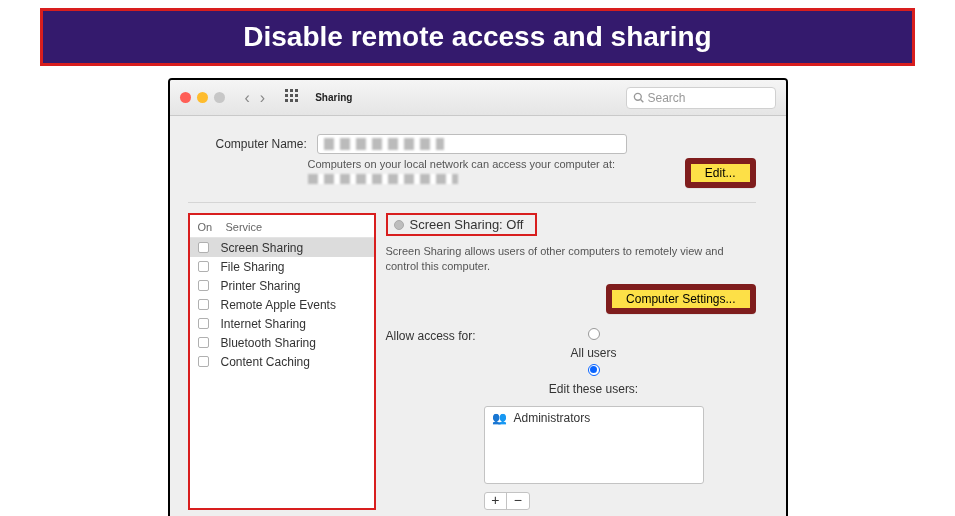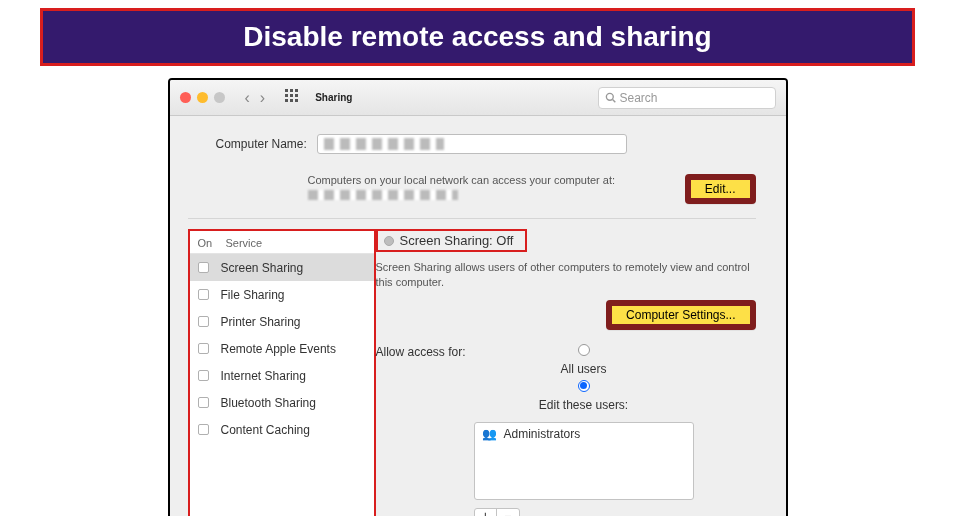--- a/index.html
+++ b/index.html
@@ -45,58 +45,58 @@
   .navbtns { display: flex; gap: 2px; margin-left: 6px; }
   .chev { color: #888; font-size: 16px; padding: 0 4px; cursor: default; }
   .appsicon { color: #555; font-size: 12px; letter-spacing: 1px; margin-left: 6px; }
   .wintitle { font-weight: 600; font-size: 10px; color: #222; margin-left: 6px; }
   .search {
     margin-left: auto;
     display: flex; align-items: center;
     background: #fff;
     border: 1px solid #d0d0d0;
     border-radius: 4px;
-    height: 22px; width: 178px;
+    height: 22px; width: 150px;
     padding: 0 6px;
     color: #999; font-size: 12px;
   }
   .search svg { margin-right: 4px; }
   .content { background: #efefef; padding: 14px 30px 18px 18px; font-size: 12px; color: #333; }
   .name-row { display: flex; align-items: center; gap: 10px; margin: 4px 0 4px 28px; }
   .name-label { font-size: 12px; color: #333; }
   .name-input {
     flex: 1; max-width: 310px;
     background: #fff; border: 1px solid #bdbdbd; border-radius: 3px; height: 20px;
     padding: 0 6px; font-size: 12px;
     position: relative; overflow: hidden;
   }
   .blurred {
     color: transparent;
     background-image: repeating-linear-gradient(90deg,#bbb 0 10px,#fff 10px 16px);
     filter: blur(1px);
     height: 12px; width: 120px; margin-top:3px;
   }
-  .sub-row { display: flex; align-items: flex-start; margin: 20px 0 14px 120px; gap: 10px; }
+  .sub-row { display: flex; align-items: flex-start; margin: 4px 0 14px 120px; gap: 10px; }
   .sub-text { font-size: 11px; color: #555; flex: 1; }
   .mac-btn {
     background: #fde047; border: 6px solid #7f1d1d; border-radius: 4px;
     padding: 2px 14px; font-size: 12px; cursor: default;
     box-shadow: 0 1px 0 rgba(0,0,0,0.05);
   }
   .divider { border-top: 1px solid #d5d5d5; margin: 8px 0 10px 0; }
-  .lower { display: flex; }
+  .lower { display: flex; gap: 10px; }
   .services-box {
     border: 2px solid #d81e1e;
     background: #fff;
     width: 188px;
     padding: 4px 0;
   }
   .svc-head { display: flex; font-size: 11px; color: #666; padding: 2px 8px 4px 8px; border-bottom: 1px solid #e4e4e4; }
   .svc-head .col-on { width: 28px; }
-  .svc-row { display: flex; align-items: center; padding: 2px 8px; font-size: 12px; height: 27px; }
+  .svc-row { display: flex; align-items: center; padding: 2px 8px; font-size: 12px; height: 19px; }
   .svc-row.sel { background: #dcdcdc; }
   .cb { width: 11px; height: 11px; border: 1px solid #b0b0b0; border-radius: 2px; margin-right: 12px; background:#fff; }
   .inner-hl { border: 2px solid #d81e1e; margin: 0 -2px; padding: 0 2px; }
   .svc-filler { height: 18px; }
   .right-pane { flex: 1; font-size: 12px; }
   .status-hl {
     display: inline-flex; align-items: center; gap: 6px;
     border: 2px solid #d81e1e;
     padding: 2px 12px 2px 6px;
     font-size: 13px; color: #333;

